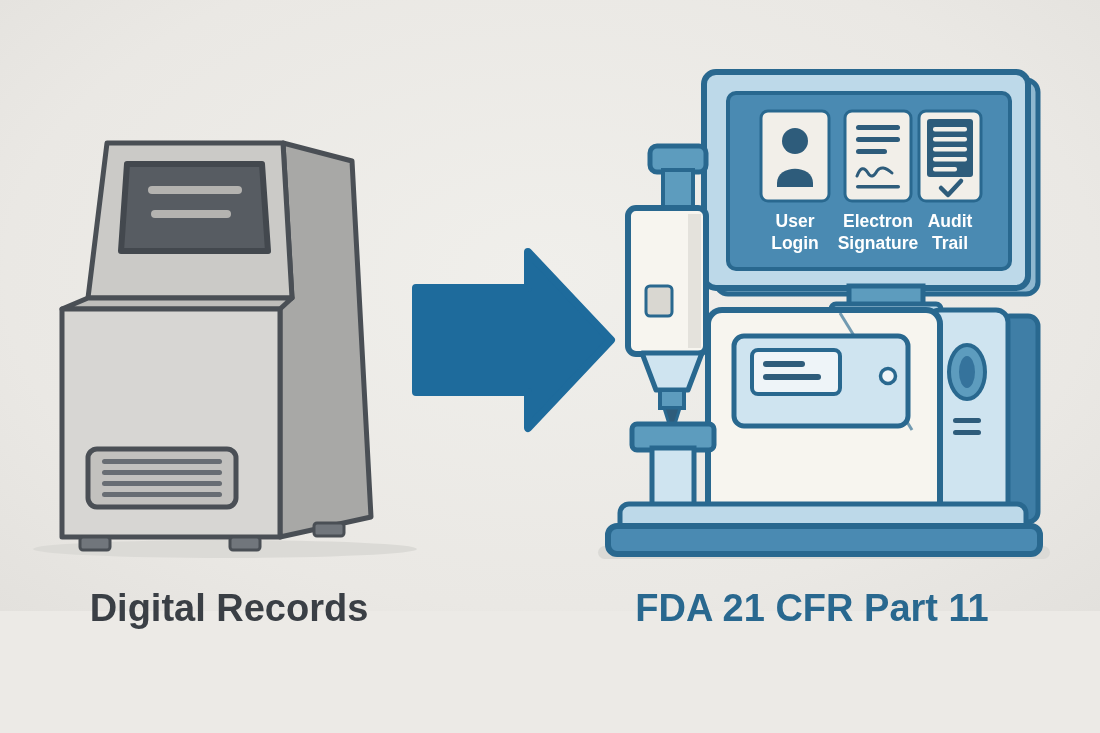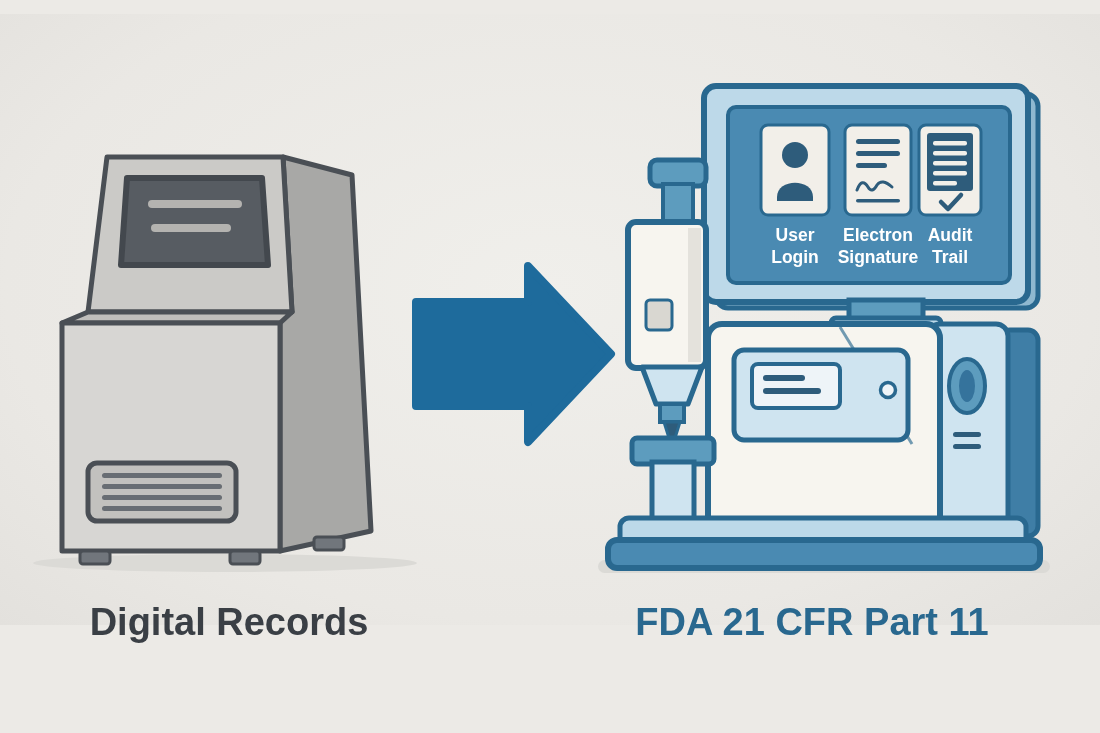--- a/index.html
+++ b/index.html
@@ -11,21 +11,20 @@
     height: 733px;
     font-family: "Liberation Sans", sans-serif;
     background: #eceae6;
     overflow: hidden;
   }
   .stage {
     position: relative;
     width: 1100px;
     height: 611px;
     background: radial-gradient(ellipse at 50% 45%, #f0efeb 0%, #eae8e4 70%, #e3e1dd 100%);
-    margin-top: 14px;
   }
   .stage svg {
     position: absolute;
     left: 0;
     top: 0;
     width: 1100px;
     height: 733px;
     display: block;
   }
   text {

